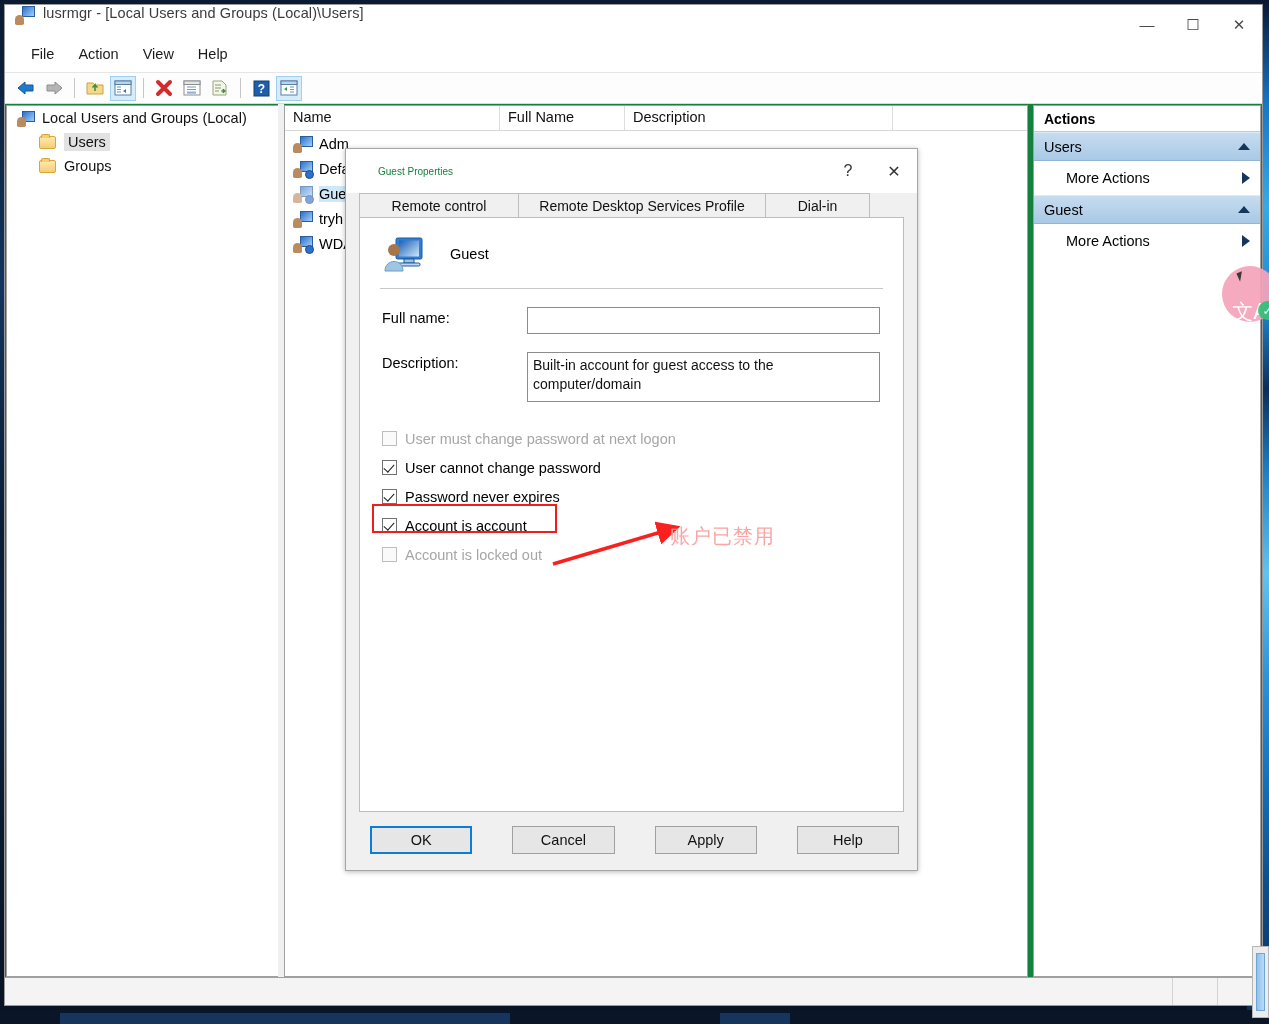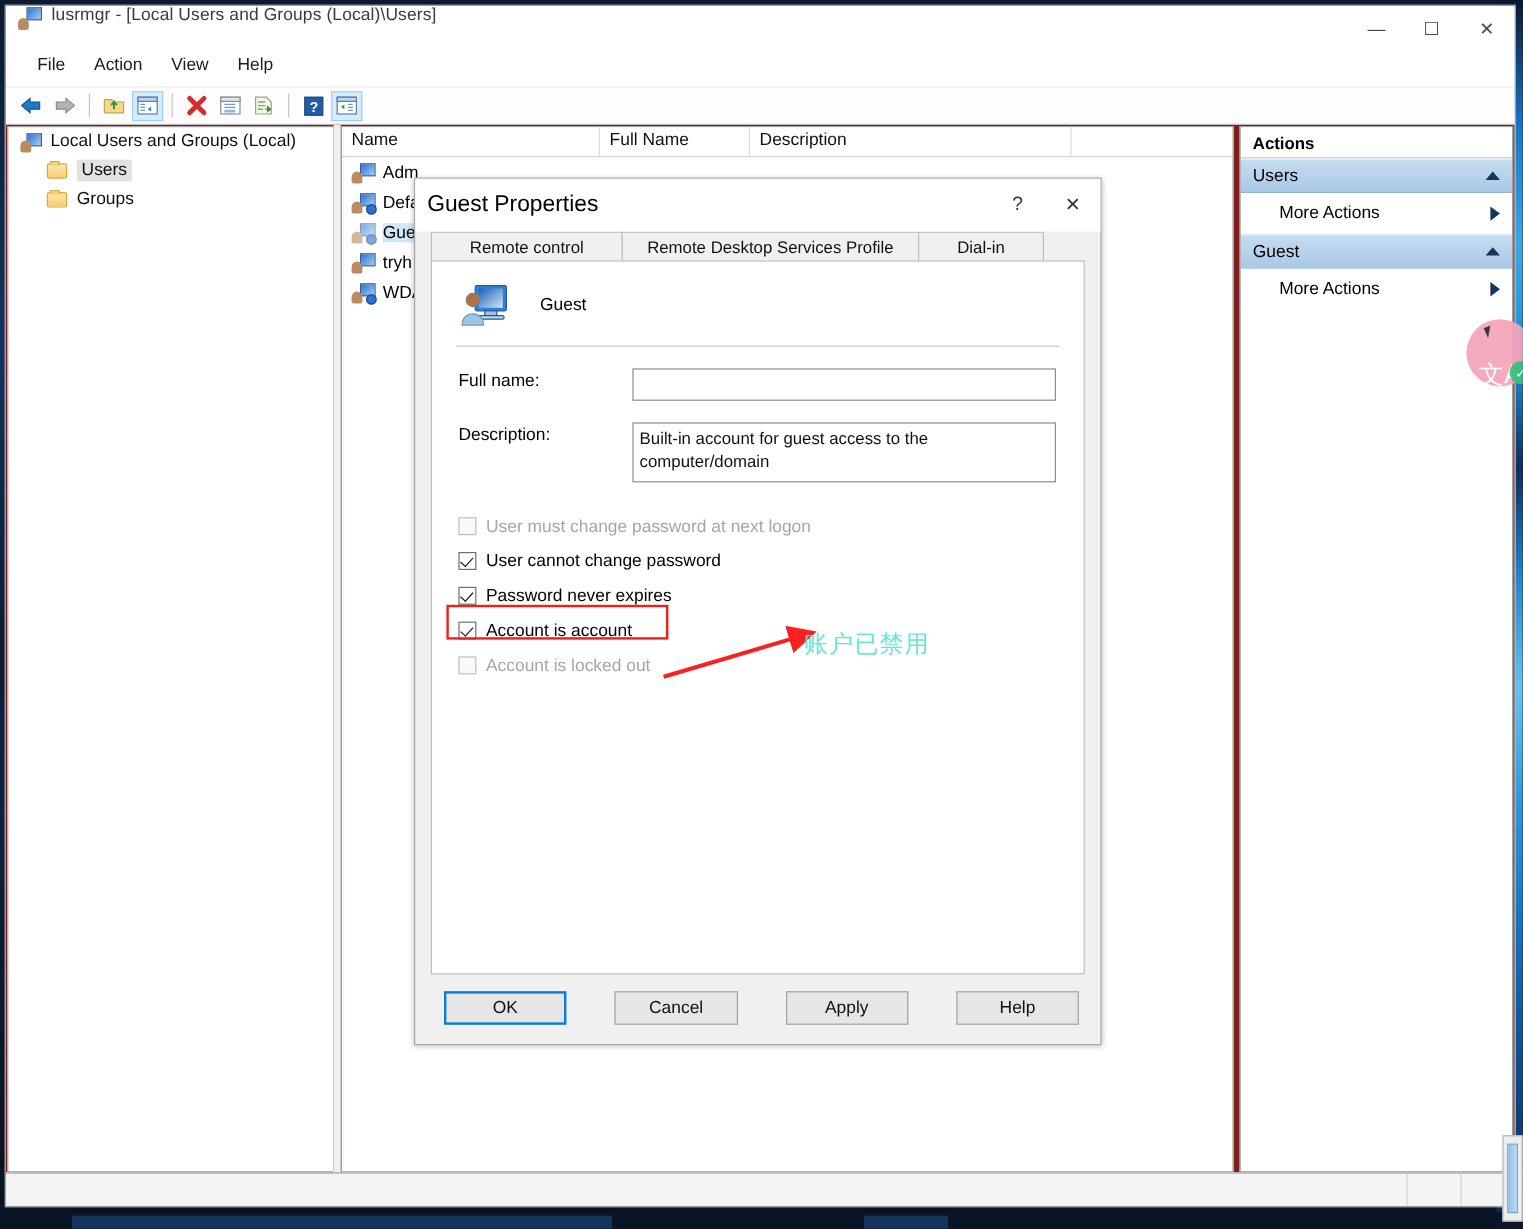--- a/index.html
+++ b/index.html
@@ -64,21 +64,21 @@
   #toolbar {
     height: 31px; flex: none; display: flex; align-items: center;
     padding-left: 8px; gap: 2px;
     background: #fdfdfd; border-bottom: 1px solid #d9d9d9;
   }
   .tb-btn { width: 26px; height: 25px; display: flex; align-items: center; justify-content: center; position: relative; }
   .tb-btn.active { background: #d6ecfb; border: 1px solid #9fd0ef; }
   .tb-sep { width: 1px; height: 20px; background: #c6c6c6; margin: 0 5px; }
 
   
-  #body { flex: 1; display: flex; min-height: 0; background: #7f1d1d; }
+  #body { flex: 1; display: flex; min-height: 0; background: #15803d; }
   #tree-pane {
     width: 272px; flex: none; background: #fff;
     border: 1px solid #a0a0a0; border-right: none;
     margin: 1px 0 0 1px;
     overflow: hidden;
   }
   #pane-splitter { width: 6px; background: #f0f0f0; }
   #list-pane {
     flex: 1; background: #fff; border: 1px solid #a0a0a0;
     margin-top: 1px; position: relative; overflow: hidden;
@@ -122,21 +122,21 @@
   #statusbar .sb-cell { height: 100%; border-right: 1px solid #d3d3d3; }
 
   
   #dialog {
     position: absolute; left: 345px; top: 148px; width: 573px; height: 723px;
     background: #f0f0f0; border: 1px solid #a6a6a6;
     box-shadow: 0 1px 5px rgba(0,0,0,.28);
     display: flex; flex-direction: column;
   }
   #dlg-title { height: 44px; flex: none; background: #fff; display: flex; align-items: center; position: relative; }
-  #dlg-title-text { font-size: 19px; padding-left: 10px; color: #000000; }
+  #dlg-title-text { font-size: 10px; padding-left: 32px; color: #15803d; }
   #dlg-btns { position: absolute; right: 0; top: 0; display: flex; height: 44px; }
   .dlg-btn { width: 46px; height: 44px; display: flex; align-items: center; justify-content: center; font-size: 16px; color: #333; }
 
   #tabstrip { padding: 0 13px; flex: none; }
   .tab-row { display: flex; }
   .tab {
     height: 25px; display: flex; align-items: center; justify-content: center;
     font-size: 14px; background: #f0f0f0;
     border: 1px solid #bdbdbd; border-bottom: none; margin-right: -1px;
     padding: 0 6px; color: #111;
@@ -181,21 +181,21 @@
     width: 5px; height: 9px; border: solid #1a1a1a; border-width: 0 1.6px 1.6px 0;
     transform: rotate(42deg);
   }
   #hl-box {
     position: absolute; left: -10px; top: 80px; width: 185px; height: 29px;
     border: 2.5px solid #f01d1d; pointer-events: none;
   }
 
   #annotation { position: absolute; left: 543px; top: 518px; width: 270px; height: 60px; pointer-events: none; }
   #annot-text {
-    position: absolute; left: 670px; top: 523px; font-size: 20px; color: #5eead4;
+    position: absolute; left: 670px; top: 523px; font-size: 20px; color: #fca5a5;
     font-family: Liberation Sans, sans-serif; letter-spacing: 1px; white-space: nowrap;
   }
 
   #dlg-footer { flex: none; display: flex; justify-content: flex-end; gap: 16px; padding: 14px 18px 16px 0; }
   .dlg-action {
     width: 104px; height: 28px; font-size: 14.5px; background: #e6e6e6;
     border: 1px solid #a0a0a0; font-family: "Liberation Sans", sans-serif; color: #111; margin-left: 24px;
   }
   .dlg-action.default { border: 2px solid #0c7cd5; background: #e6e6e6; }
 

